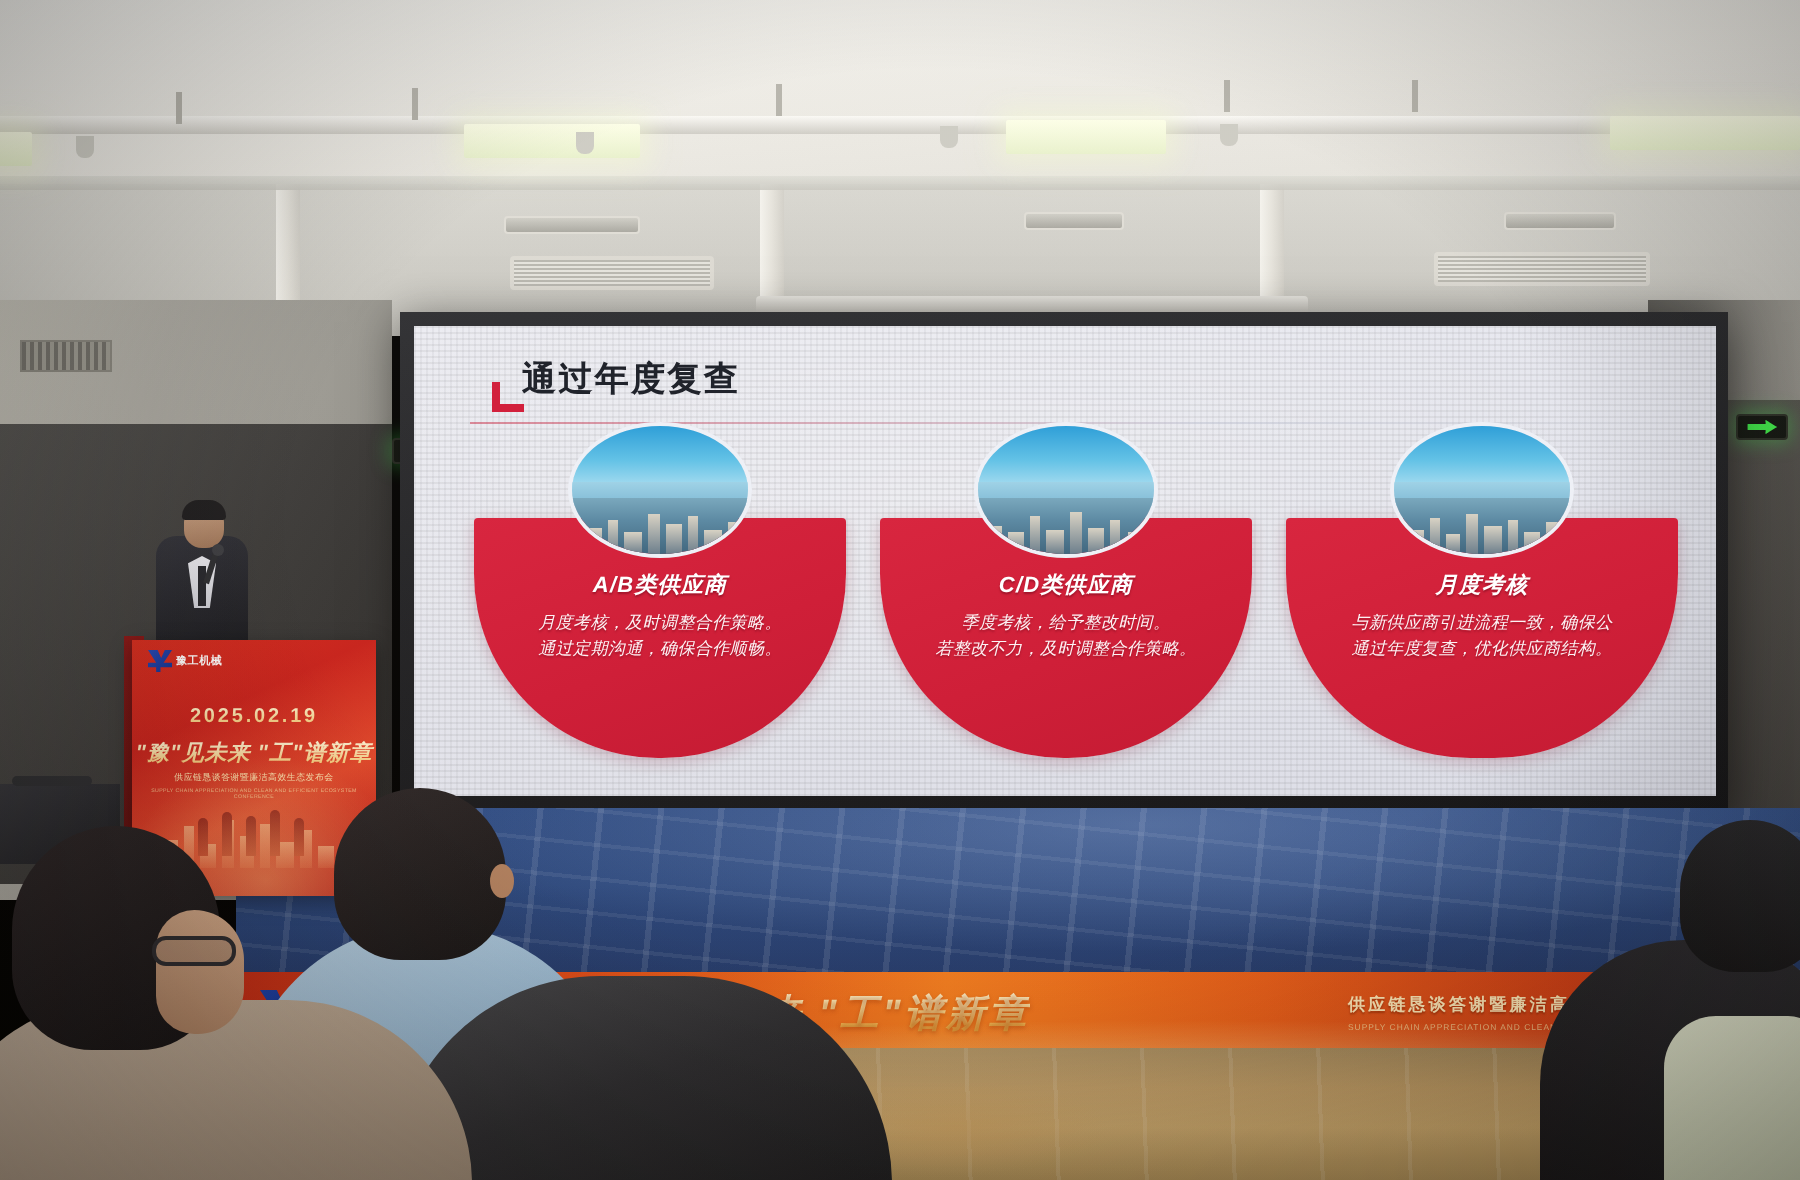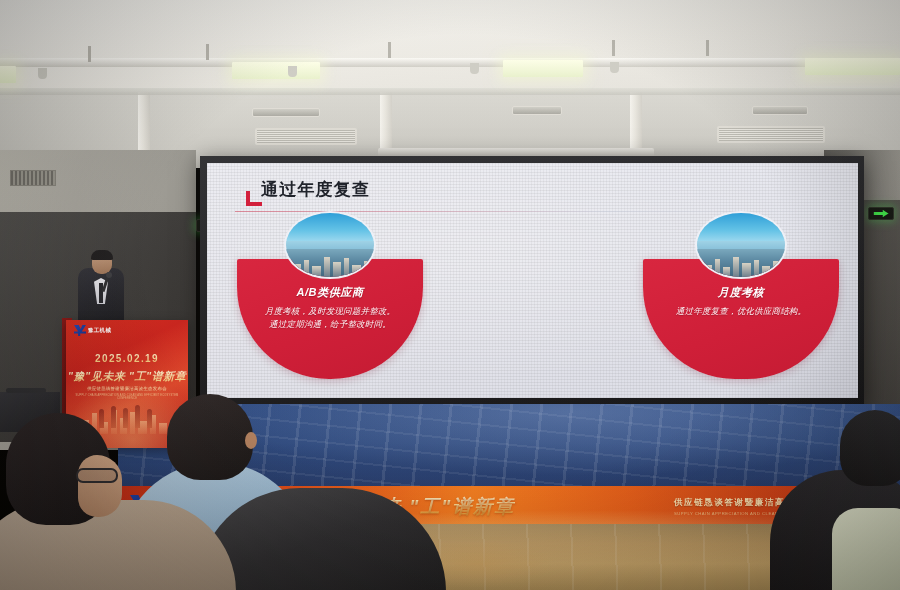--- a/index.html
+++ b/index.html
@@ -337,43 +337,65 @@
                 <div class="bldg" style="left:26px;width:9px;height:38%"></div>
                 <div class="bldg" style="left:38px;width:6px;height:72%"></div>
                 <div class="bldg" style="left:47px;width:8px;height:52%"></div>
                 <div class="bldg" style="left:58px;width:5px;height:66%"></div>
                 <div class="bldg" style="left:66px;width:9px;height:42%"></div>
                 <div class="bldg" style="left:78px;width:6px;height:56%"></div>
               </div>
             </div>
             <div class="card-body">
               <div class="card-head">A/B类供应商</div>
-              <div class="card-line">月度考核，及时发现问题并整改。</div>
-              <div class="card-line">通过定期沟通，给予整改时间。</div>
+              <div class="card-line">月度考核，及时调整合作策略。</div>
+              <div class="card-line">通过定期沟通，确保合作顺畅。</div>
             </div>
           </div>
 
+          <div class="card">
+            <div class="card-photo">
+              <div class="photo-sky"></div>
+              <div class="photo-sea"></div>
+              <div class="photo-city">
+                <div class="bldg" style="left:6px;width:6px;height:50%"></div>
+                <div class="bldg" style="left:15px;width:8px;height:40%"></div>
+                <div class="bldg" style="left:26px;width:5px;height:68%"></div>
+                <div class="bldg" style="left:34px;width:9px;height:44%"></div>
+                <div class="bldg" style="left:46px;width:6px;height:74%"></div>
+                <div class="bldg" style="left:55px;width:8px;height:48%"></div>
+                <div class="bldg" style="left:66px;width:5px;height:60%"></div>
+                <div class="bldg" style="left:75px;width:9px;height:38%"></div>
+              </div>
+            </div>
+            <div class="card-body">
+              <div class="card-head">C/D类供应商</div>
+              <div class="card-line">季度考核，给予整改时间。</div>
+              <div class="card-line">若整改不力，及时调整合作策略。</div>
+            </div>
+          </div>
 
           <div class="card wide">
             <div class="card-photo">
               <div class="photo-sky"></div>
               <div class="photo-sea"></div>
               <div class="photo-city">
                 <div class="bldg" style="left:7px;width:8px;height:42%"></div>
                 <div class="bldg" style="left:18px;width:5px;height:64%"></div>
                 <div class="bldg" style="left:26px;width:7px;height:36%"></div>
                 <div class="bldg" style="left:36px;width:6px;height:70%"></div>
                 <div class="bldg" style="left:45px;width:9px;height:50%"></div>
                 <div class="bldg" style="left:57px;width:5px;height:62%"></div>
                 <div class="bldg" style="left:65px;width:8px;height:40%"></div>
                 <div class="bldg" style="left:76px;width:6px;height:58%"></div>
               </div>
             </div>
             <div class="card-body">
               <div class="card-head">月度考核</div>
+              <div class="card-line">与新供应商引进流程一致，确保公</div>
               <div class="card-line">通过年度复查，优化供应商结构。</div>
             </div>
           </div>
 
         </div>
       </div>
     </div>
   </div>
 
   <div class="carpet"></div>

